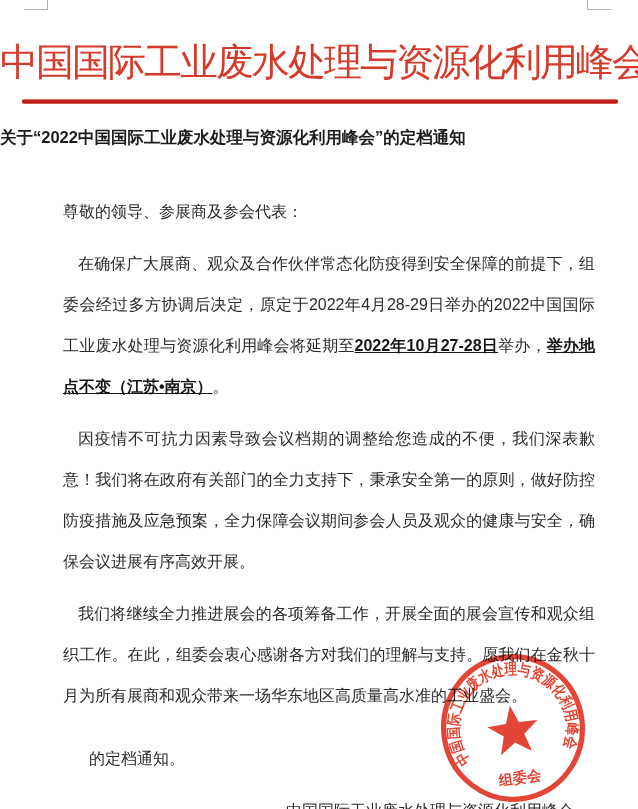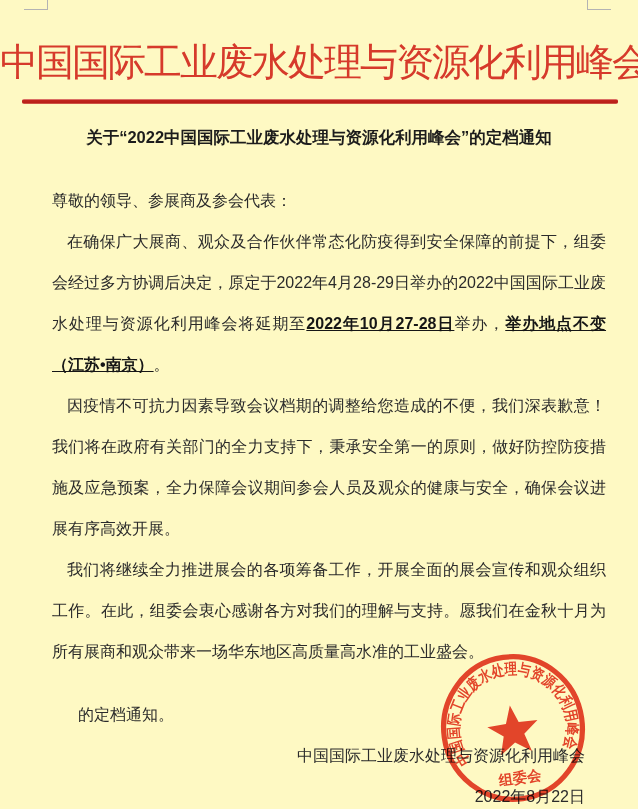--- a/index.html
+++ b/index.html
@@ -2,21 +2,21 @@
 <html><head>
 <meta charset="utf-8">
 <style>
   * { margin: 0; padding: 0; box-sizing: border-box; }
   html, body { background: #888; }
   body { display: flex; justify-content: center; }
   .page {
     position: relative;
     width: 638px;
     height: 809px;
-    background: #fef9c3;
+    background: #ffffff;
     overflow: hidden;
     font-family: "Liberation Sans", "DejaVu Sans", sans-serif;
   }
 
   
   .crop-mark { position: absolute; top: 0; width: 24px; height: 10px; }
   .crop-left  { left: 24px;  border-bottom: 1.5px solid #b3b3b3; border-right: 1.5px solid #b3b3b3; }
   .crop-right { left: 587px; border-bottom: 1.5px solid #b3b3b3; border-left: 1.5px solid #b3b3b3; }
 
   
@@ -36,37 +36,37 @@
     top: 99px; left: 22px;
     width: 596px; height: 5px;
     background: linear-gradient(#e8968a, #c1241d 30%, #b92019 70%, #d96a58);
     border-radius: 2px;
   }
 
   
   .subtitle {
     position: absolute;
     top: 127px; left: 0; right: 0;
-    text-align: center;
+    text-align: left;
     font-size: 16.5px;
     font-weight: bold;
     color: #1c1c1c;
   }
 
   
   .body {
     position: absolute;
     top: 180px; left: 52px;
     width: 554px;
     font-size: 16px;
     line-height: 41px;
     color: #2b2b2b;
     text-align: justify;
   }
-  .body p { margin: 0; }
+  .body p { margin: 11px; }
   .indent  { text-indent: 15px; }
   .closing { text-indent: 26px; margin-top: 22px !important; }
   .body b  { color: #161616; text-decoration: underline; }
   .sign { text-align: right; padding-right: 21px; }
 
   
   .seal {
     position: absolute;
     left: 437px; top: 651px;
     width: 152px; height: 154px;

